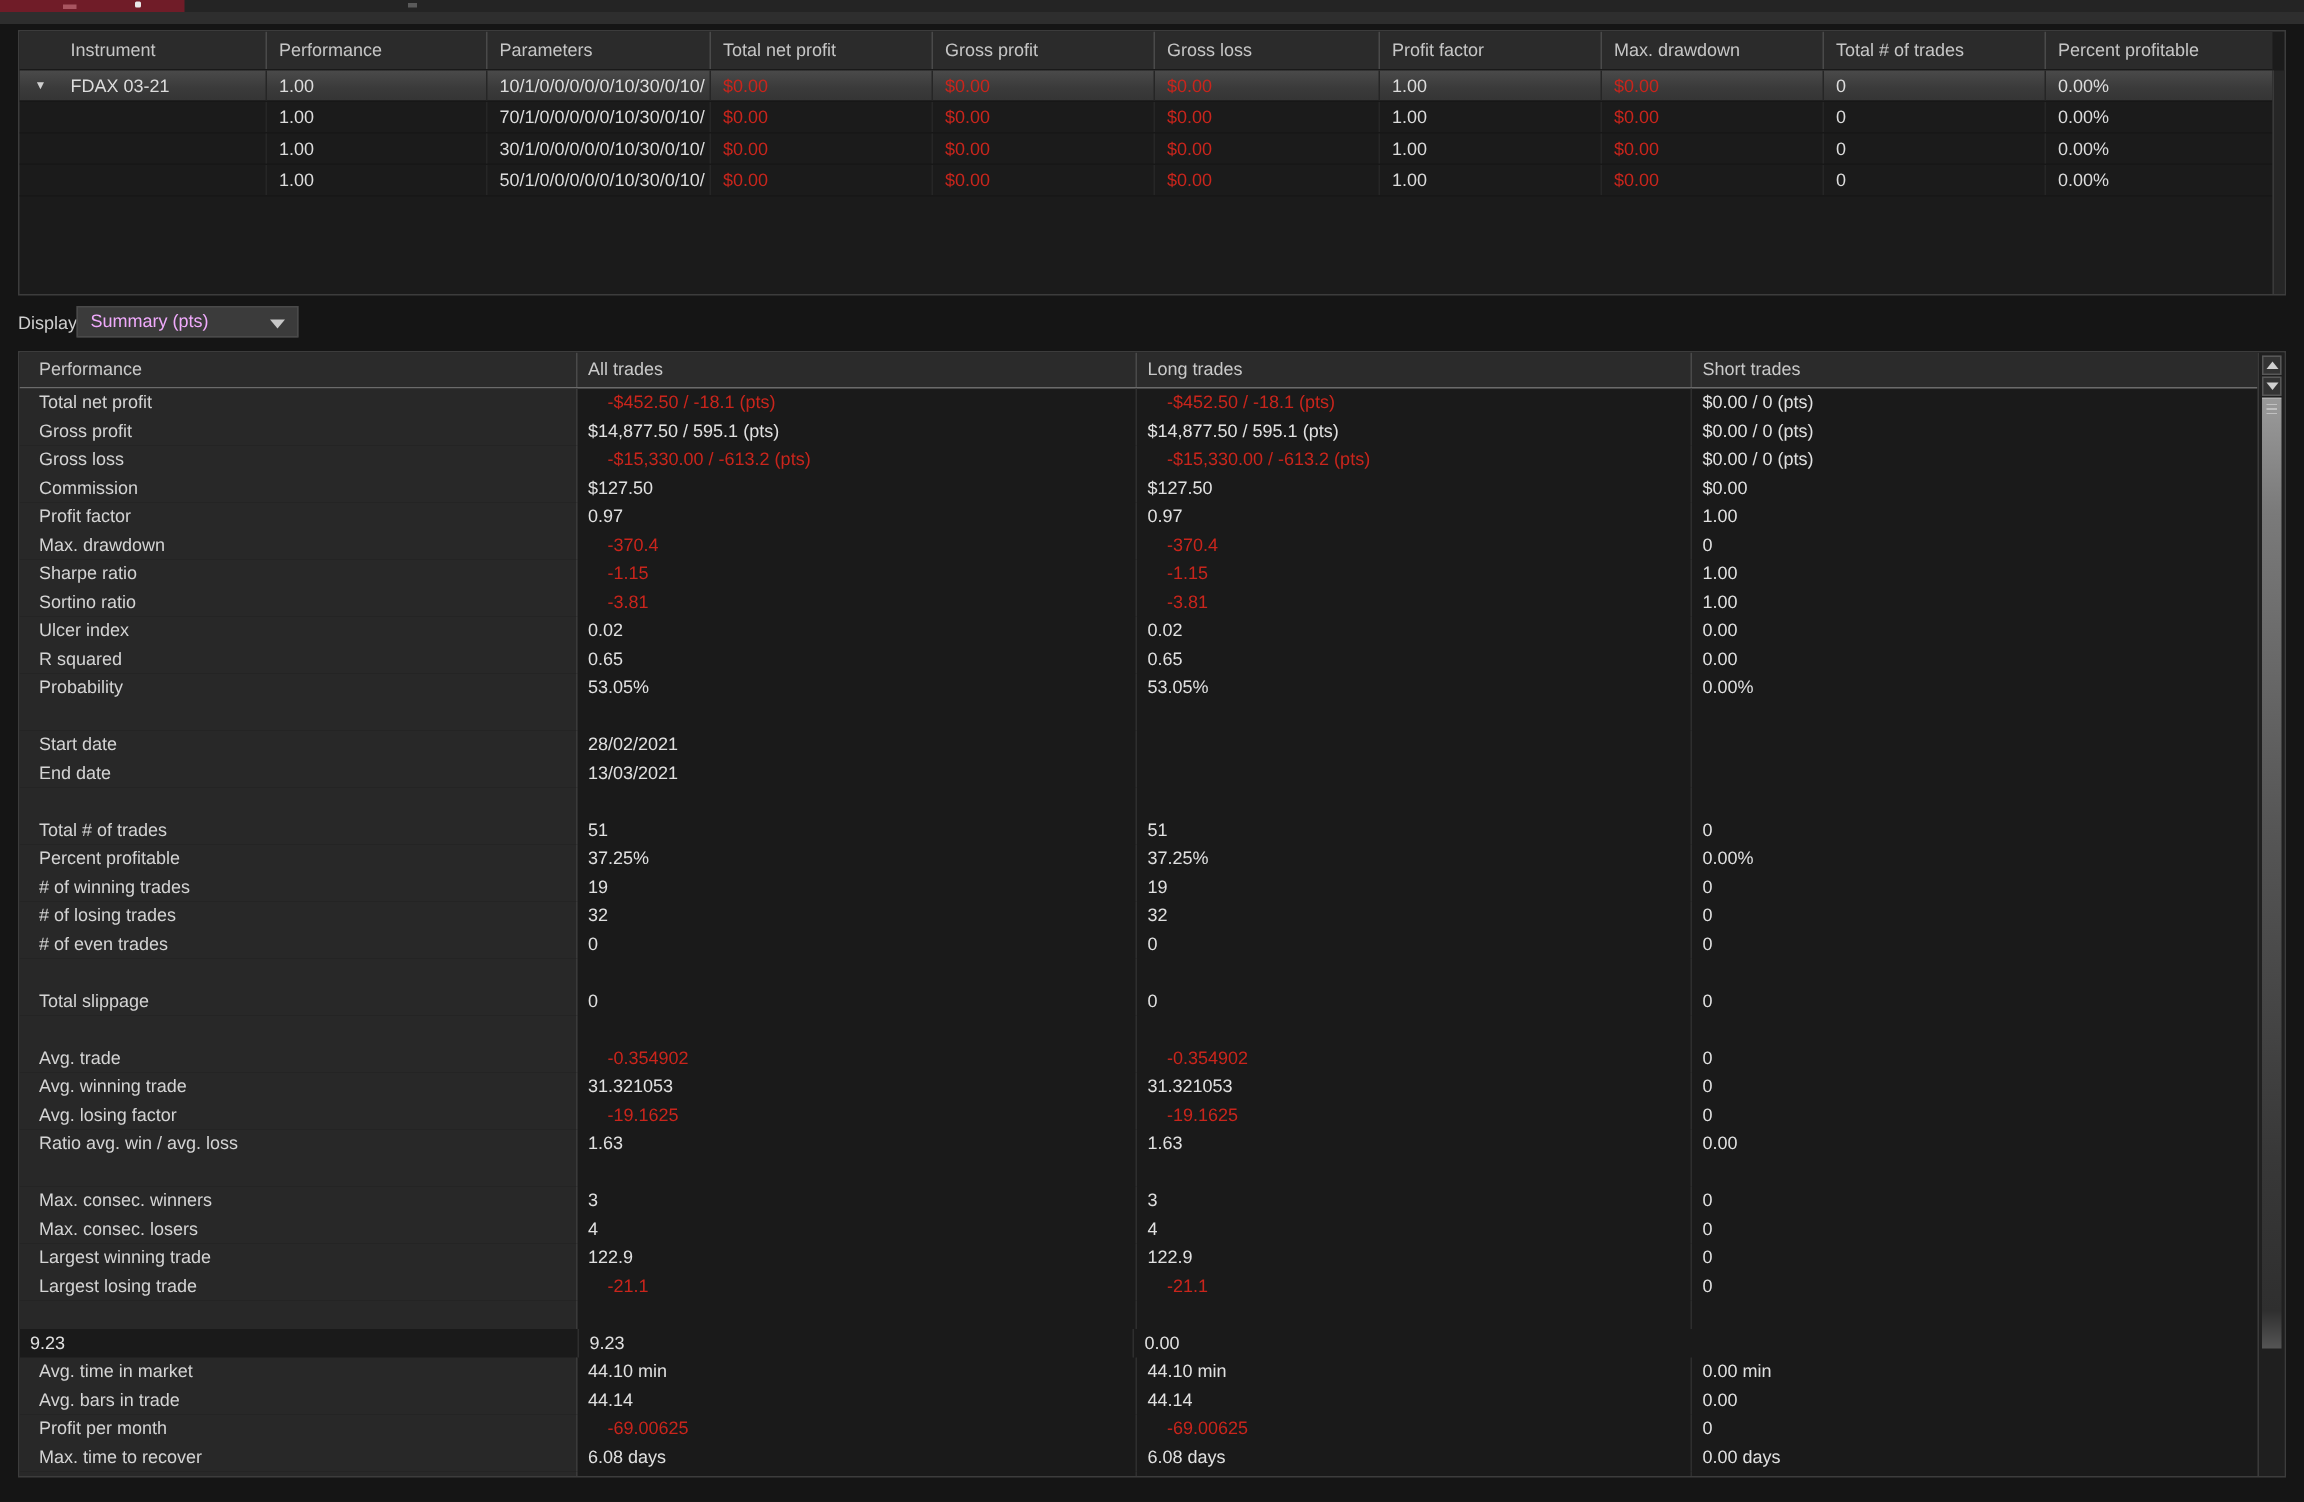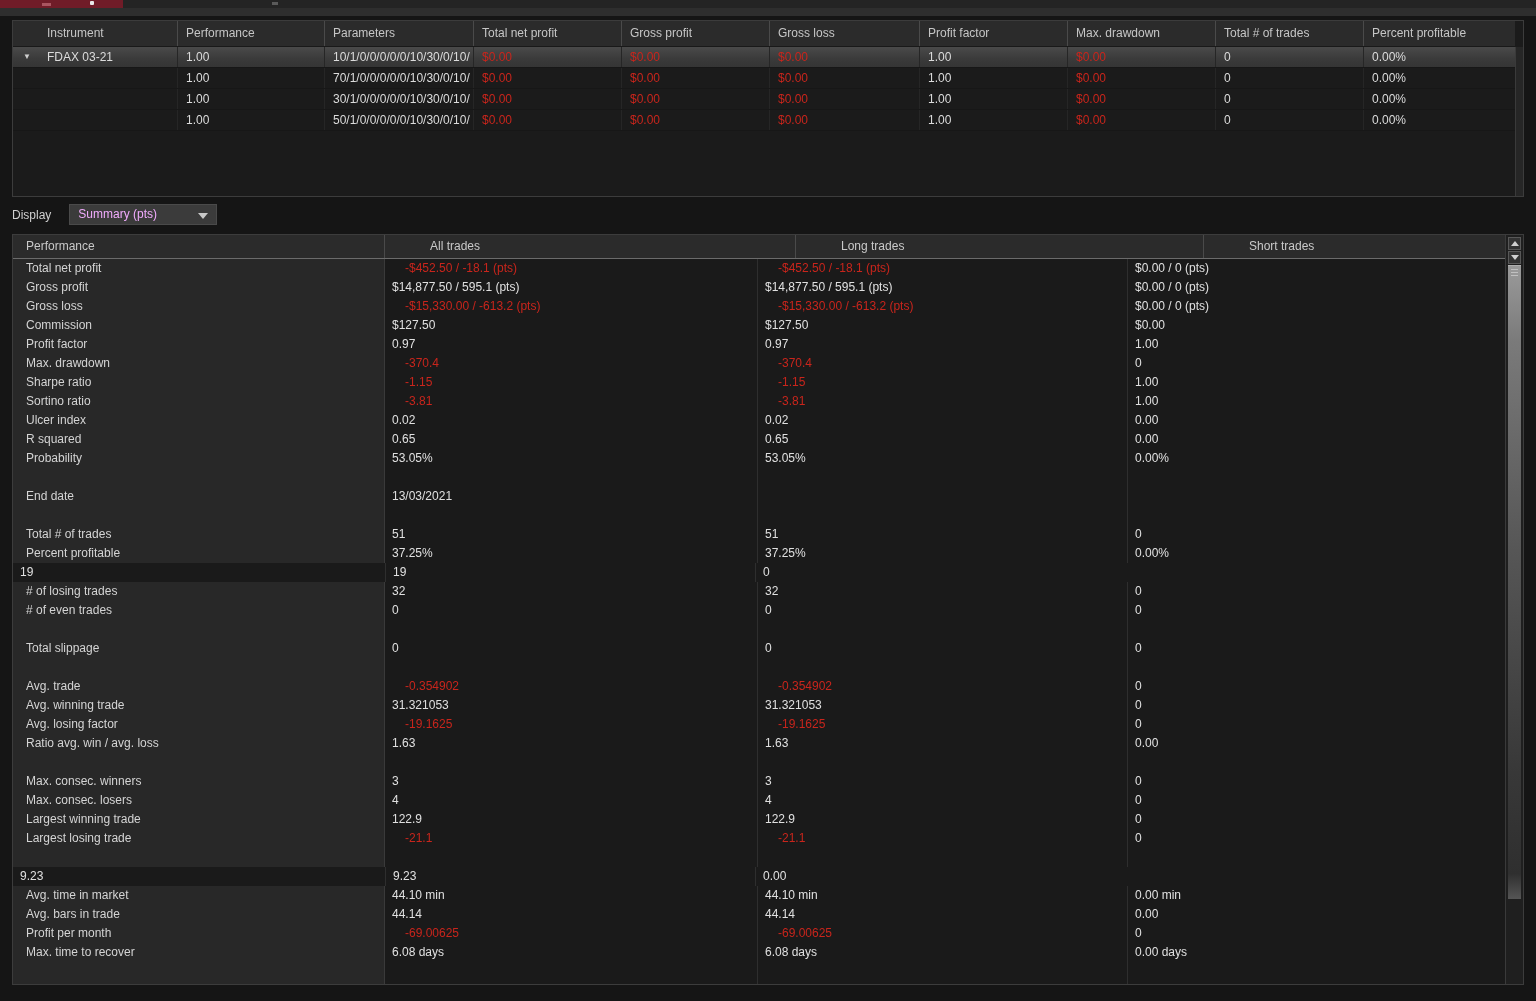--- a/index.html
+++ b/index.html
@@ -31,29 +31,29 @@
   .tt-c{line-height:20px;padding-left:8px;border-right:1px solid #262626;overflow:hidden;white-space:nowrap;color:#dcdcdc;position:relative;}
   .tt-c.c0{padding-left:34px;}
   .tt-c .exp{position:absolute;left:10px;top:0;font-size:8px;color:#cfcfcf;line-height:20px;}
   .tt-c.neg{color:var(--neg);}
   .c0{width:165px;}.c1{width:147px;}.c2{width:149px;}.c3{width:148px;}.c4{width:148px;}
   .c5{width:150px;}.c6{width:148px;}.c7{width:148px;}.c8{width:148px;}.c9{flex:1;border-right:none;}
   .tt-scroll{position:absolute;right:0;top:26px;bottom:0;width:8px;background:#262626;border-left:1px solid #3a3a3a;}
 
   
   .display-row{position:absolute;left:12px;top:204px;height:21px;display:flex;align-items:center;}
-  .display-label{color:#cfcfcf;margin-right:18px;}
+  .display-label{color:#cfcfcf;margin-right:0;}
   .display-select{position:relative;width:148px;height:21px;background:#3b3b3b;border:1px solid #4a4a4a;line-height:19px;padding-left:8px;color:#f0abfc;cursor:default;}
   .display-select .chev{position:absolute;right:8px;top:8px;width:0;height:0;border-left:5px solid transparent;border-right:5px solid transparent;border-top:6px solid #c8c8c8;}
 
   
   .perf-table{position:absolute;left:12px;top:234px;width:1512px;height:751px;background:#1a1a1a;border:1px solid #3c3c3c;overflow:hidden;}
   .pt-header{display:flex;height:24px;background:#2b2b2b;border-bottom:1px solid #6b6b6b;width:1492px;}
   .pt-h{line-height:23px;padding-left:13px;color:#c9c9c9;border-right:1px solid #4a4a4a;overflow:hidden;white-space:nowrap;}
-  .pt-h.w1,.pt-h.w2,.pt-h.w3{padding-left:7px;margin-left:38px;}
+  .pt-h.w1,.pt-h.w2,.pt-h.w3{padding-left:7px;}
   .pt-body{display:flex;flex-direction:column;width:1492px;height:726px;}
   .pt-row{display:flex;height:19px;flex:0 0 19px;}
   .pt-row.filler{flex:1 1 auto;height:auto;}
   .pt-label{width:372px;background:#282828;border-right:1px solid #3a3a3a;line-height:19px;padding-left:13px;color:#d4d4d4;overflow:hidden;white-space:nowrap;}
   .pt-val{line-height:19px;padding-left:7px;border-right:1px solid #2e2e2e;overflow:hidden;white-space:nowrap;color:#e0e0e0;}
   .pt-val.neg{color:var(--neg);padding-left:20px;}
   .w0{width:372px;}.w1{width:373px;}.w2{width:370px;}.w3{flex:1;border-right:none;}
 
   
   .pt-scroll{position:absolute;right:0;top:0;bottom:0;width:18px;background:#1f1f1f;border-left:1px solid #3a3a3a;}
@@ -234,20 +234,26 @@
         <div class="pt-val w2">53.05%</div>
         <div class="pt-val w3">0.00%</div>
       </div>
       <div class="pt-row blank">
         <div class="pt-label w0"></div>
         <div class="pt-val w1"></div>
         <div class="pt-val w2"></div>
         <div class="pt-val w3"></div>
       </div>
       <div class="pt-row">
+        <div class="pt-label w0">Start date</div>
+        <div class="pt-val w1">28/02/2021</div>
+        <div class="pt-val w2"></div>
+        <div class="pt-val w3"></div>
+      </div>
+      <div class="pt-row">
         <div class="pt-label w0">End date</div>
         <div class="pt-val w1">13/03/2021</div>
         <div class="pt-val w2"></div>
         <div class="pt-val w3"></div>
       </div>
       <div class="pt-row blank">
         <div class="pt-label w0"></div>
         <div class="pt-val w1"></div>
         <div class="pt-val w2"></div>
         <div class="pt-val w3"></div>
@@ -258,20 +264,21 @@
         <div class="pt-val w2">51</div>
         <div class="pt-val w3">0</div>
       </div>
       <div class="pt-row">
         <div class="pt-label w0">Percent profitable</div>
         <div class="pt-val w1">37.25%</div>
         <div class="pt-val w2">37.25%</div>
         <div class="pt-val w3">0.00%</div>
       </div>
       <div class="pt-row">
+        <div class="pt-label w0"># of winning trades</div>
         <div class="pt-val w1">19</div>
         <div class="pt-val w2">19</div>
         <div class="pt-val w3">0</div>
       </div>
       <div class="pt-row">
         <div class="pt-label w0"># of losing trades</div>
         <div class="pt-val w1">32</div>
         <div class="pt-val w2">32</div>
         <div class="pt-val w3">0</div>
       </div>

